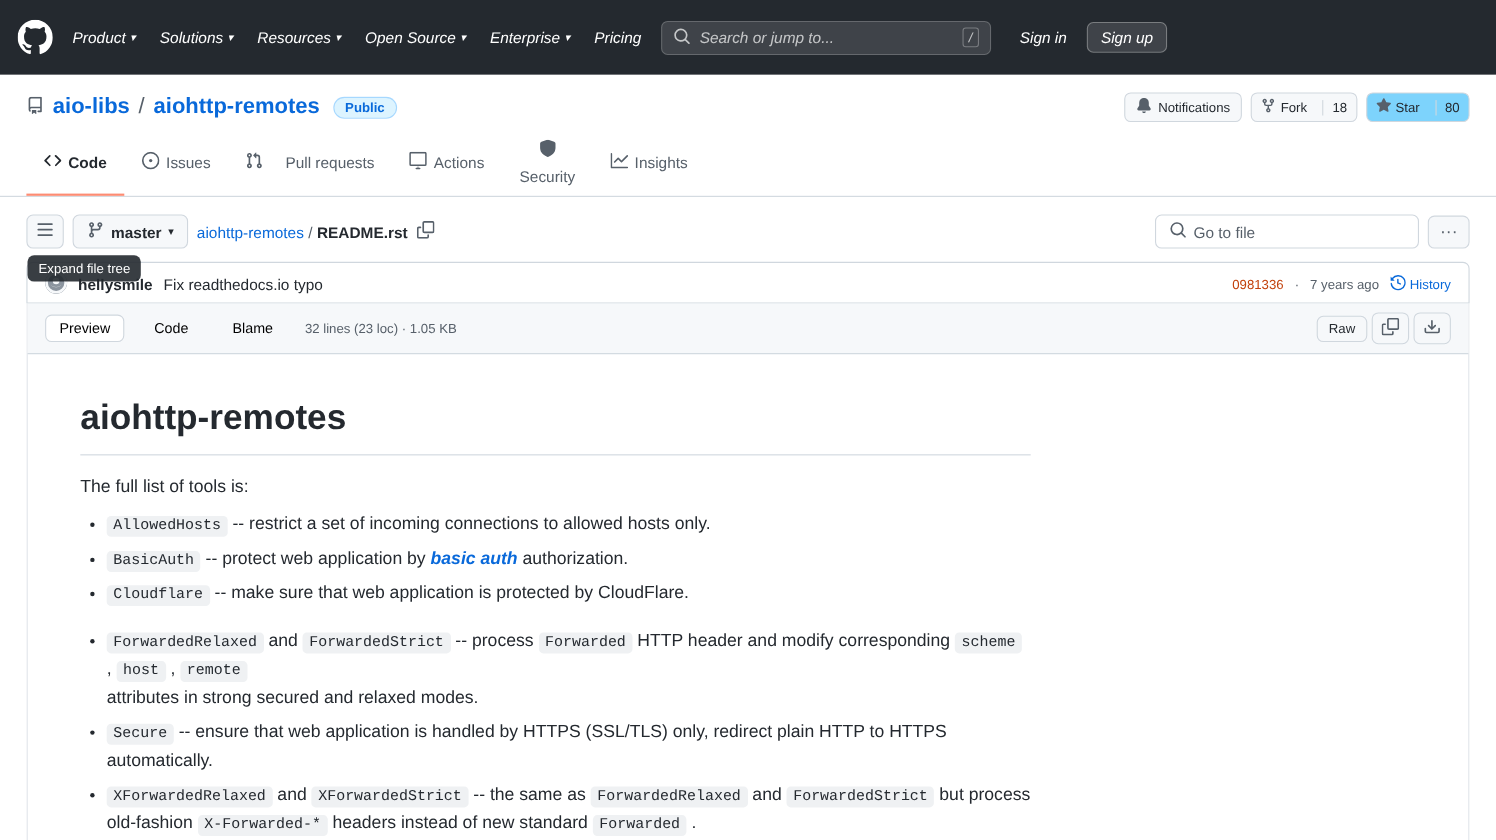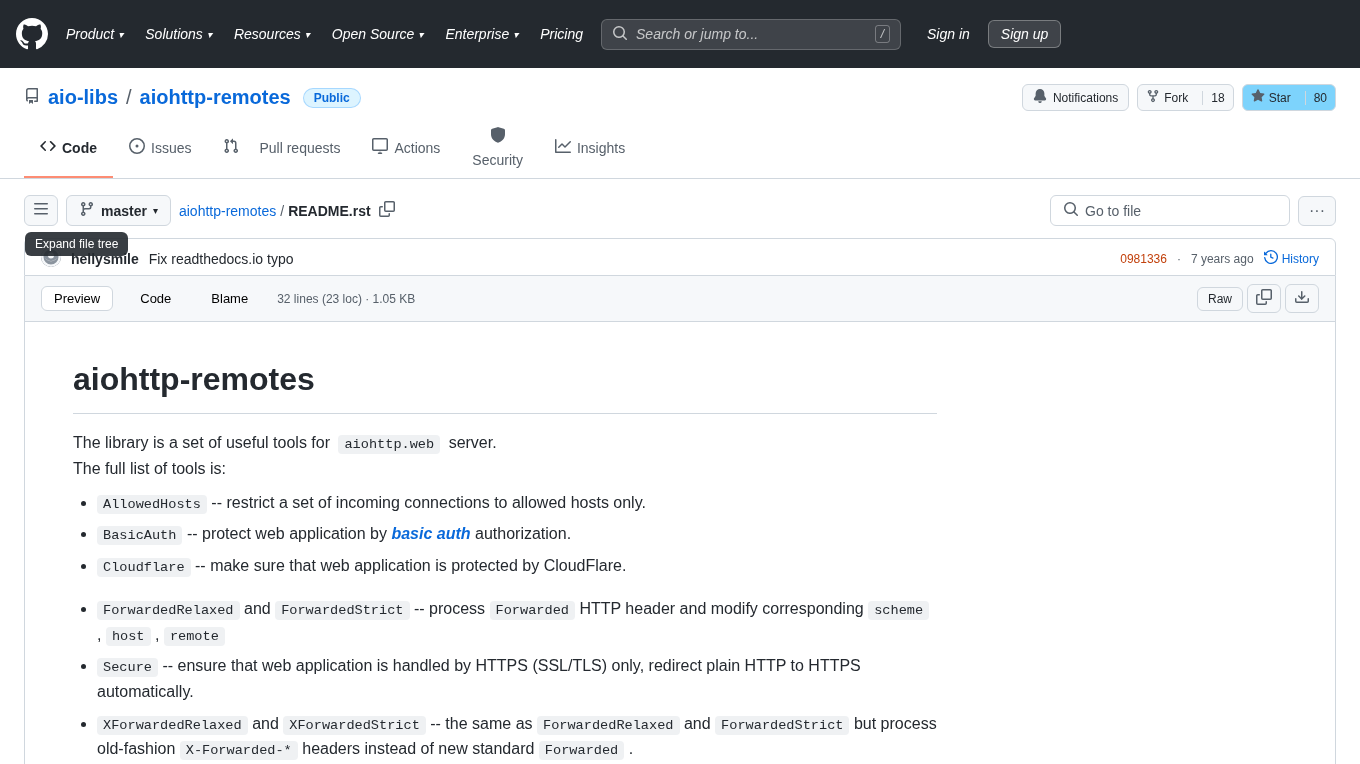--- a/index.html
+++ b/index.html
@@ -250,25 +250,20 @@
                 <path d="M7.47 10.78 4.22 7.53a.749.749 0 0 1 .326-1.275.749.749 0 0 1 .734.215L7 8.19V2.75a.75.75 0 0 1 1.5 0V8.19l1.72-1.72a.749.749 0 0 1 1.275.326.749.749 0 0 1-.215.734l-3.25 3.25a.75.75 0 0 1-1.06 0Z"></path>
               </svg>
           </span>
         </button>
       </div>
     </div>
 
     <div style="padding:32px 48px;font-size:16px;line-height:1.6;color:#24292f;max-width:960px;">
       <h1 style="font-size:2em;font-weight:600;border-bottom:1px solid #d0d7de;padding-bottom:8px;margin-bottom:16px;">aiohttp-remotes</h1>
 
-      <p>
-        <span>The library is a set of useful tools for</span>
-        <code style="background:rgba(175,184,193,0.2);border-radius:4px;padding:2px 6px;font-family:SFMono-Regular,Consolas,Liberation Mono,Menlo,monospace;font-size:85%;margin:0 4px;">aiohttp.web</code>
-        <span>server.</span>
-      </p>
 
       <p>The full list of tools is:</p>
 
       <ul style="padding-left:24px;margin-top:8px;">
         <li style="margin-bottom:6px;">
           <code style="background:rgba(175,184,193,0.2);border-radius:4px;padding:2px 6px;font-family:SFMono-Regular,Consolas,Liberation Mono,Menlo,monospace;font-size:85%;">AllowedHosts</code>
           <span> -- restrict a set of incoming connections to allowed hosts only.</span>
         </li>
         <li style="margin-bottom:6px;">
           <code style="background:rgba(175,184,193,0.2);border-radius:4px;padding:2px 6px;font-family:SFMono-Regular,Consolas,Liberation Mono,Menlo,monospace;font-size:85%;">BasicAuth</code>
@@ -286,20 +281,21 @@
           <code style="background:rgba(175,184,193,0.2);border-radius:4px;padding:2px 6px;font-family:SFMono-Regular,Consolas,Liberation Mono,Menlo,monospace;font-size:85%;">ForwardedStrict</code>
           <span> -- process </span>
           <code style="background:rgba(175,184,193,0.2);border-radius:4px;padding:2px 6px;font-family:SFMono-Regular,Consolas,Liberation Mono,Menlo,monospace;font-size:85%;">Forwarded</code>
           <span> HTTP header and modify corresponding </span>
           <code style="background:rgba(175,184,193,0.2);border-radius:4px;padding:2px 6px;font-family:SFMono-Regular,Consolas,Liberation Mono,Menlo,monospace;font-size:85%;">scheme</code>
           <span> , </span>
           <code style="background:rgba(175,184,193,0.2);border-radius:4px;padding:2px 6px;font-family:SFMono-Regular,Consolas,Liberation Mono,Menlo,monospace;font-size:85%;">host</code>
           <span> , </span>
           <code style="background:rgba(175,184,193,0.2);border-radius:4px;padding:2px 6px;font-family:SFMono-Regular,Consolas,Liberation Mono,Menlo,monospace;font-size:85%;">remote</code>
           <br>
+          <span>attributes in strong secured and relaxed modes.</span>
         </li>
         <li style="margin-bottom:6px;">
           <code style="background:rgba(175,184,193,0.2);border-radius:4px;padding:2px 6px;font-family:SFMono-Regular,Consolas,Liberation Mono,Menlo,monospace;font-size:85%;">Secure</code>
           <span> -- ensure that web application is handled by HTTPS (SSL/TLS) only, redirect plain HTTP to HTTPS automatically.</span>
         </li>
         <li style="margin-bottom:1px;">
           <code style="background:rgba(175,184,193,0.2);border-radius:4px;padding:2px 6px;font-family:SFMono-Regular,Consolas,Liberation Mono,Menlo,monospace;font-size:85%;">XForwardedRelaxed</code>
           <span> and </span>
           <code style="background:rgba(175,184,193,0.2);border-radius:4px;padding:2px 6px;font-family:SFMono-Regular,Consolas,Liberation Mono,Menlo,monospace;font-size:85%;">XForwardedStrict</code>
           <span> -- the same as </span>

